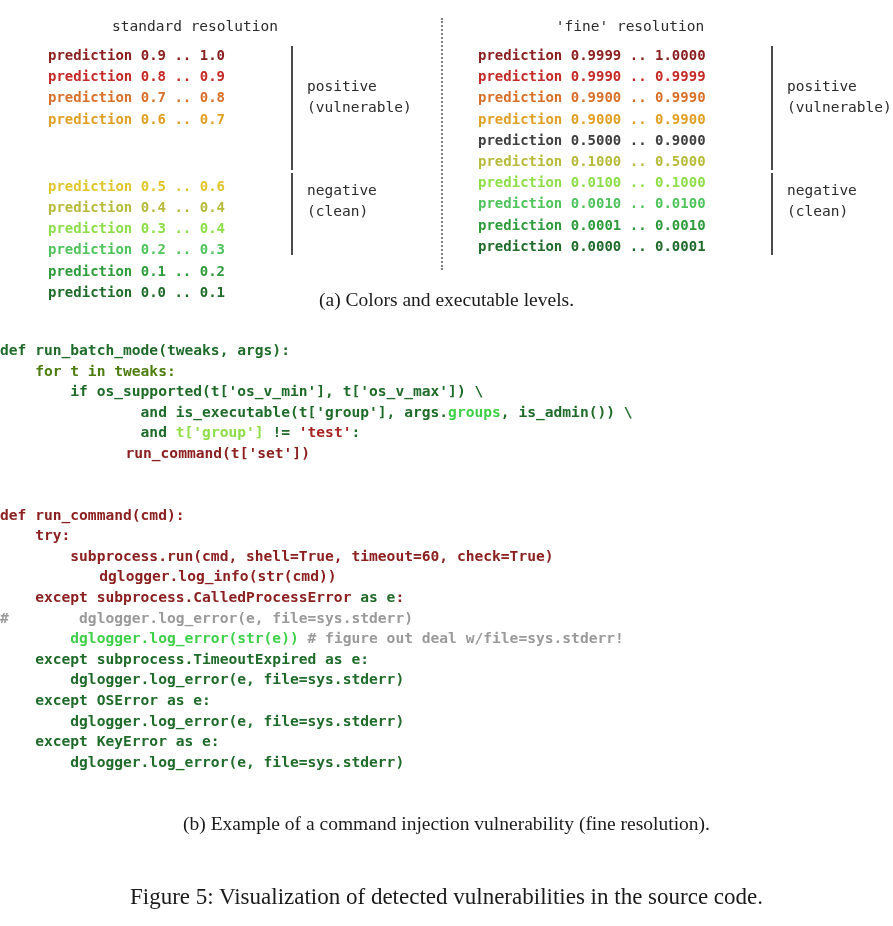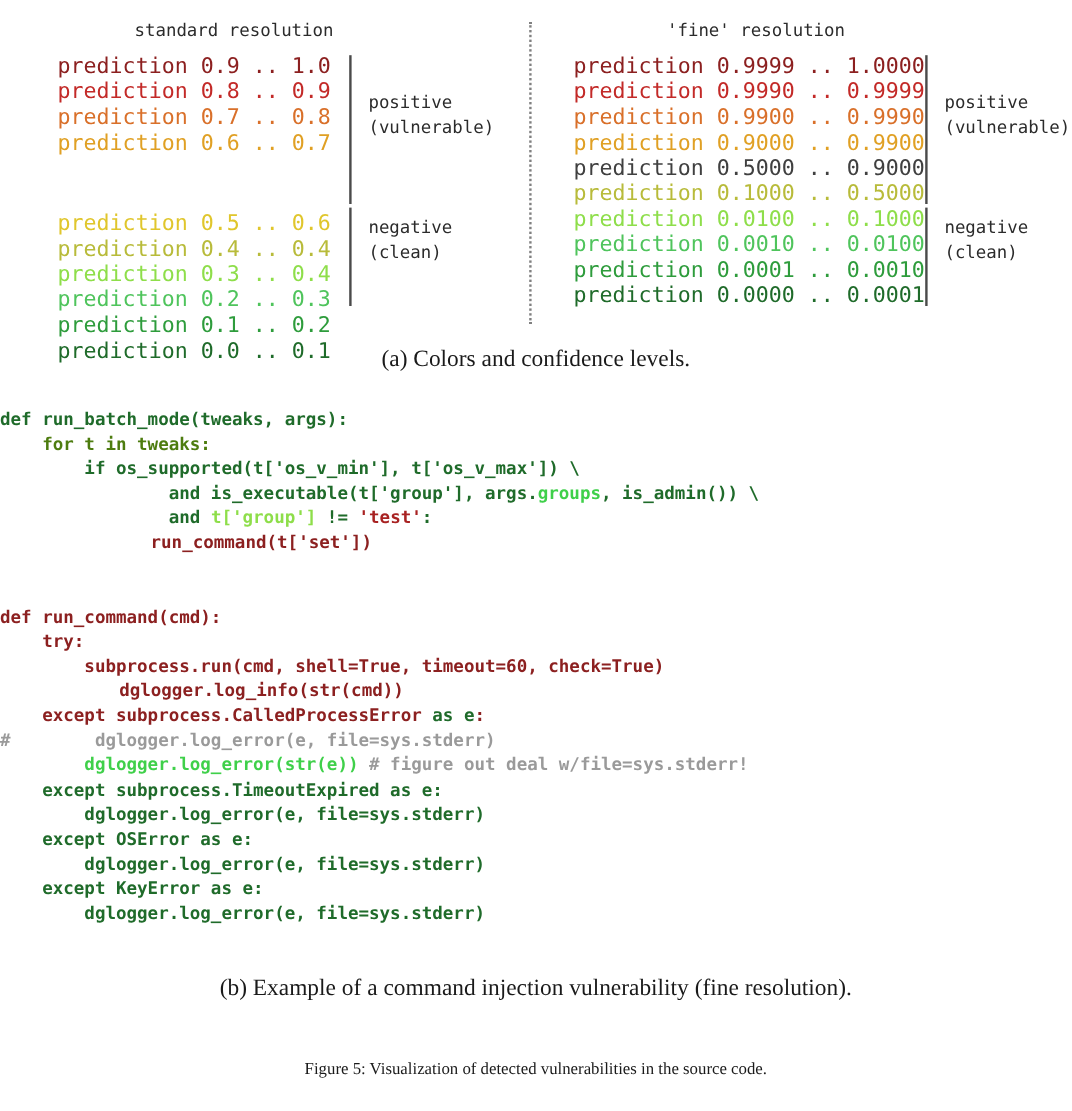--- a/index.html
+++ b/index.html
@@ -48,24 +48,24 @@
 
   .rows-and-brackets {
     position: relative;
   }
 
   .pred-rows {
     display: block;
   }
   .pred-row {
     font-family: "DejaVu Sans Mono", "Liberation Mono", monospace;
-    font-size: 18px;
+    font-size: 14px;
     line-height: 21.2px;
     white-space: pre;
-    font-weight: 400;
+    font-weight: 700;
   }
 
   
   .bracket {
     position: absolute;
     border-left: 2px solid #4a4a4a;
   }
   .bracket-label {
     position: absolute;
     font-family: "DejaVu Sans Mono", "Liberation Mono", monospace;
@@ -94,21 +94,21 @@
     white-space: nowrap;
   }
   #caption-a {
     left: 0; top: 289px; width: 893px; text-align: center;
   }
   #caption-b {
     left: 0; top: 813px; width: 893px; text-align: center;
   }
   #caption-figure {
     left: 0; top: 884px; width: 893px; text-align: center;
-    font-size: 14px;
+    font-size: 23px;
   }
 
   
   #code-figure {
     position: absolute;
     left: 0;
     top: 340px;
     width: 766px;
     height: 470px;
   }
@@ -178,21 +178,21 @@
           <div class="bracket" style="left: 293px; top: 128.2px; height: 81.8px;"></div>
           <div class="bracket-label" style="left: 309px; top: 134.62px;">negative
 (clean)</div>
         </div>
     </div>
   </div>
 
   <div id="panel-divider"></div>
 </div>
 
-<div class="caption" id="caption-a">(a) Colors and confidence levels.</div>
+<div class="caption" id="caption-a">(a) Colors and executable levels.</div>
 
 <div id="code-figure">
   <pre class="code-block" id="code-block-1"><span class="code-line"><span style="color: rgb(31, 107, 42);">def run_batch_mode(tweaks, args):</span>
 </span><span class="code-line"><span style="color: #4d7c0f;">    for t in tweaks:</span>
 </span><span class="code-line"><span style="color: rgb(31, 107, 42);">        if os_supported(t['os_v_min'], t['os_v_max']) \</span>
 </span><span class="code-line"><span style="color: rgb(31, 107, 42);">                and is_executable(t['group'], args.</span><span style="color: rgb(63, 208, 74);">groups</span><span style="color: rgb(31, 107, 42);">, is_admin()) \</span>
 </span><span class="code-line"><span style="color: rgb(31, 107, 42);">                and </span><span style="color: rgb(142, 222, 74);">t['group']</span><span style="color: rgb(31, 107, 42);"> != </span><span style="color: rgb(168, 34, 34);">'test'</span><span style="color: rgb(31, 107, 42);">:</span>
 </span><span class="code-line"><span style="color: rgb(140, 32, 32); padding-left: 20px;">            run_command(t['set'])</span>
 </span></pre>
   <pre class="code-block" id="code-block-2"><span class="code-line"><span style="color: rgb(140, 32, 32);">def run_command(cmd):</span>

